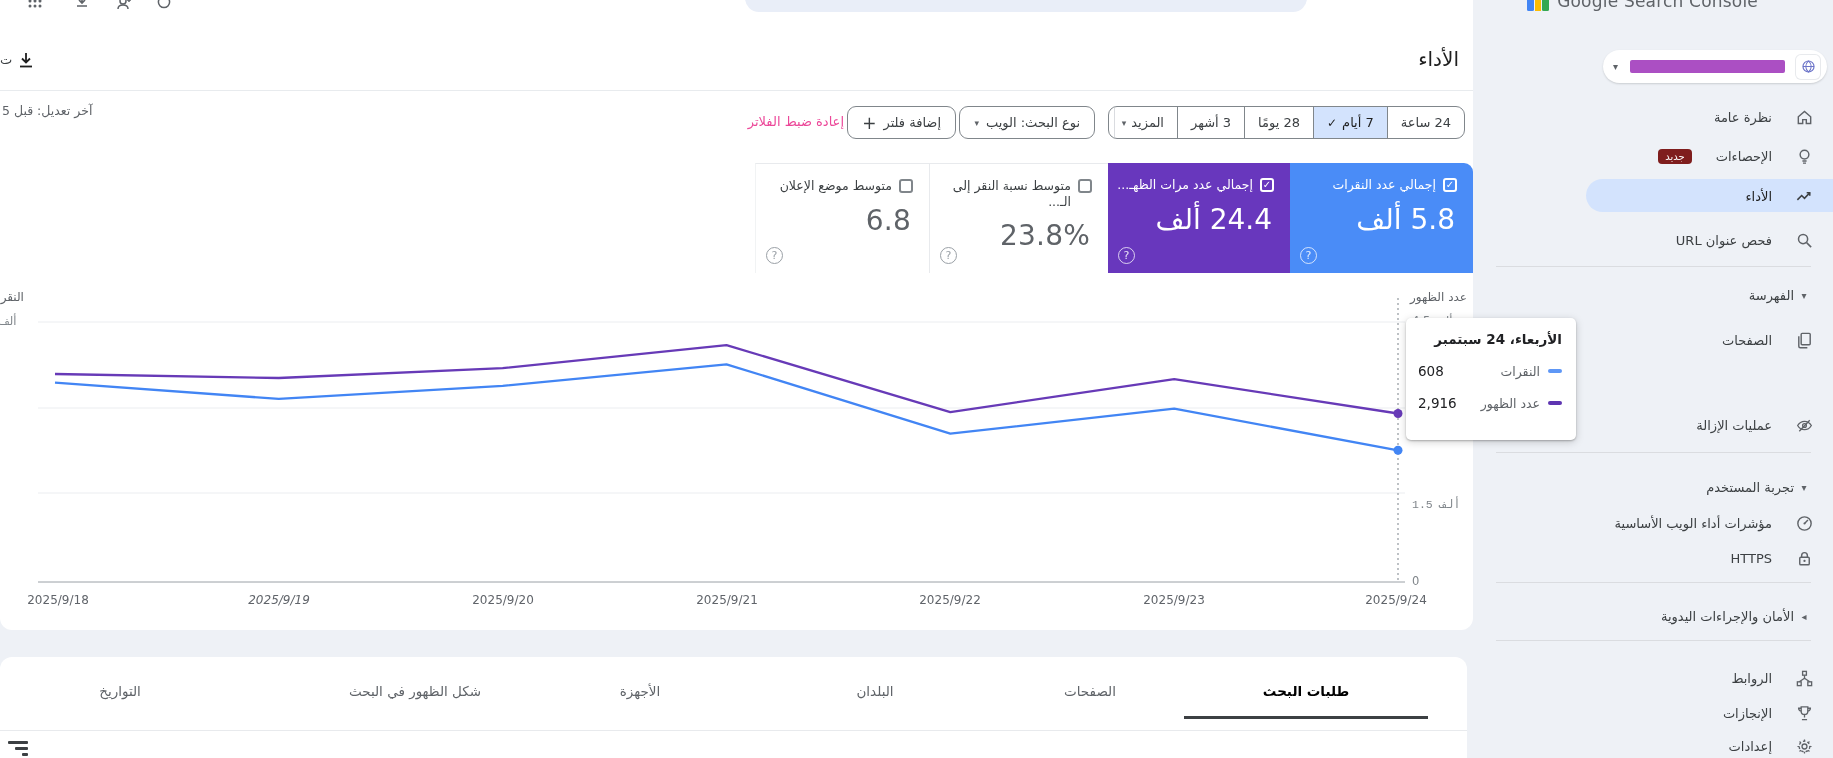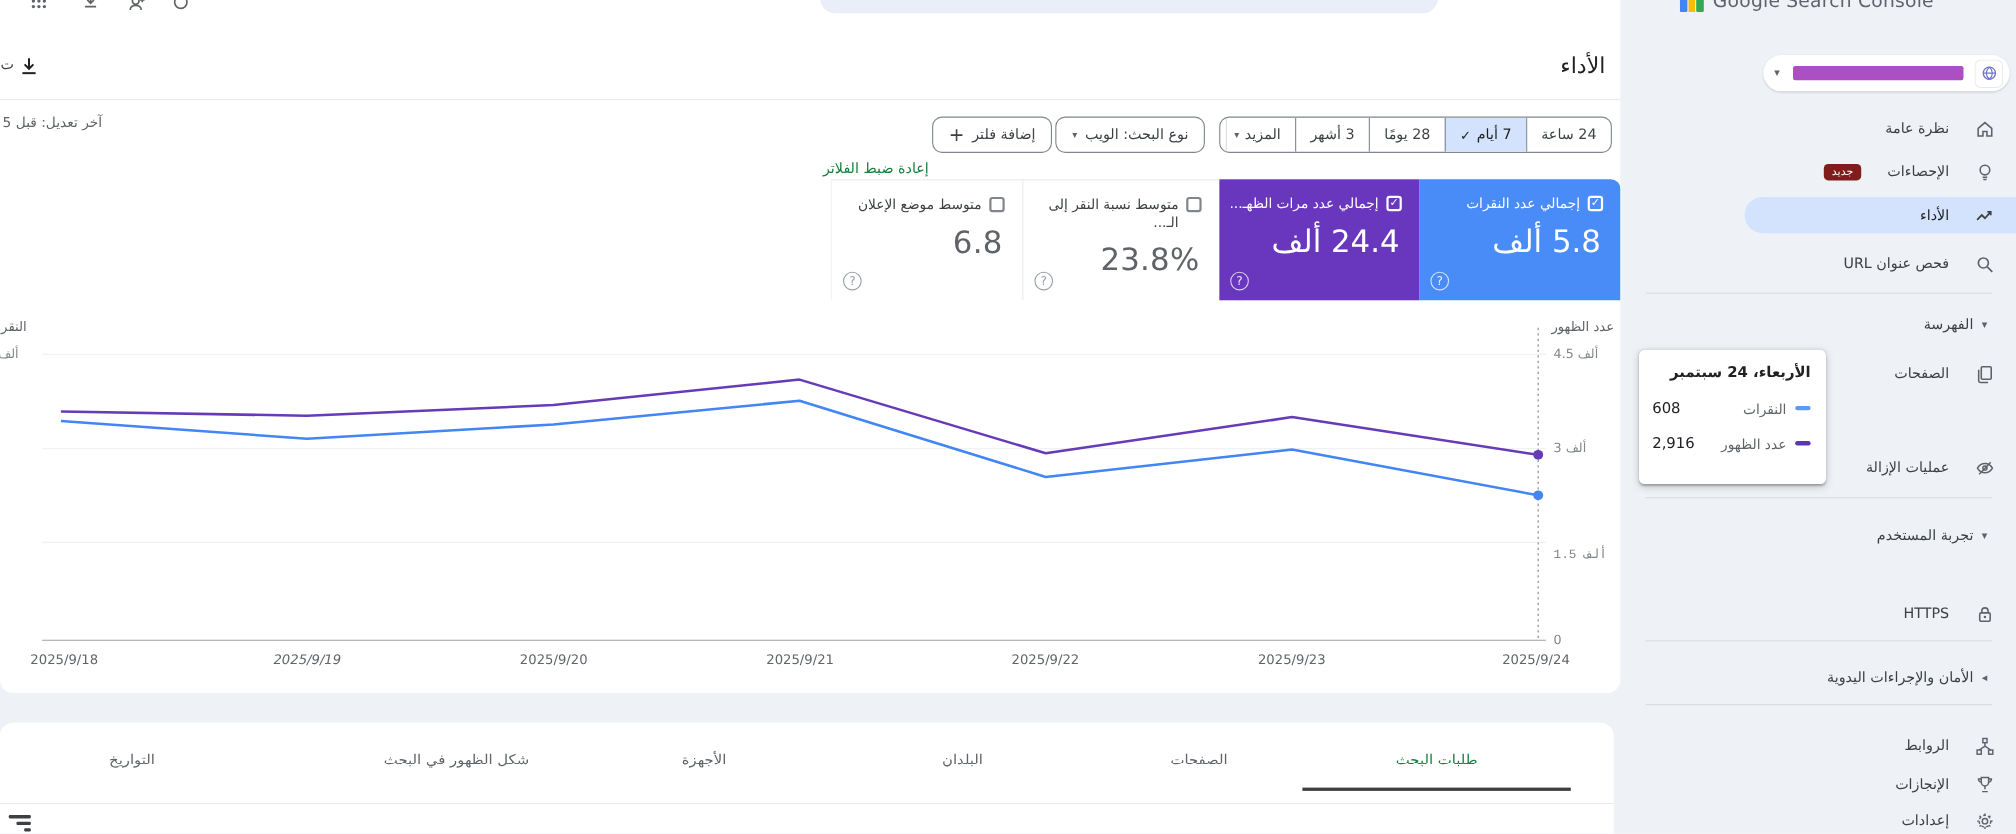--- a/index.html
+++ b/index.html
@@ -31,21 +31,21 @@
   .seg.selected { background:#d3e3fd; color:#1f1f1f; }
   .seg .chk { font-size:12px; color:#1f1f1f; }
   .seg .caret { font-size:9px; color:#5f6368; }
   .vdiv { position:absolute; top:108px; right:358px; width:1px; height:29px; background:#dadce0; }
   .pill-btn { position:absolute; top:106px; height:33px; display:flex; align-items:center; gap:7px;
               border:1px solid #80868b; border-radius:9px; background:#fff; padding:0 14px;
               font-size:13px; color:#3c4043; white-space:nowrap; cursor:pointer; }
   .btn-searchtype { right:378px; }
   .btn-addfilter { right:517px; }
   .plus-g { font-size:17px; color:#3c4043; }
-  .reset-link { position:absolute; top:114px; right:629px; font-size:13px; color:#15803d; cursor:pointer; white-space:nowrap;margin-top:32px; }
+  .reset-link { position:absolute; top:114px; right:629px; font-size:13px; color:#ec4899; cursor:pointer; white-space:nowrap; }
 
   
   .metrics { position:absolute; top:163px; right:0; width:718px; height:110px; display:flex; flex-direction:row; }
   .mcard { position:relative; height:110px; padding:14px 16px 0 0; cursor:pointer; }
   .mcard .mlabel { display:flex; align-items:flex-start; gap:7px; font-size:12.5px; line-height:1.25; }
   .mcard .mvalue { margin-top:10px; font-size:28px; letter-spacing:.2px; text-align:right; padding-right:2px; }
   .mcard .qmark { position:absolute; left:10px; bottom:9px; width:17px; height:17px; border-radius:50%;
                   font-size:11px; display:flex; align-items:center; justify-content:center; }
   .m-blue  { width:183px; background:#4a8cf7; color:#fff; border-radius:0 9px 0 0; }
   .m-purple{ width:182px; background:#6837bd; color:#fff; }
@@ -62,35 +62,35 @@
 
   
   .chart-svg { position:absolute; left:0; top:280px; }
   .tick { position:absolute; font-size:11.5px; color:#80868b; height:15px; line-height:15px; white-space:nowrap; }
   .tickL { left:-24px; width:58px; text-align:left; direction:ltr; }
   .tickR { left:1412px; text-align:left; direction:ltr; }
   .axis-title { position:absolute; font-size:12px; color:#5f6368; white-space:nowrap; }
   .xdate { position:absolute; top:593px; transform:translateX(-50%); font-size:12px; color:#60646a; direction:ltr; white-space:nowrap; }
 
   
-  .tooltip { position:absolute; left:1490px; top:318px; width:170px; height:122px; background:#fff;
+  .tooltip { position:absolute; left:1406px; top:318px; width:170px; height:122px; background:#fff;
              border-radius:5px; box-shadow:0 1px 2px rgba(0,0,0,.25), 0 2px 8px rgba(0,0,0,.18);
              padding:13px 14px 0 12px; z-index:30; }
   .tt-title { font-size:13.5px; font-weight:bold; color:#202124; text-align:right; }
   .tt-row { display:flex; align-items:center; margin-top:16px; gap:8px; }
   .tt-dash { width:14px; height:4px; border-radius:2px; flex:0 0 auto; }
   .tt-label { font-size:12.5px; color:#5f6368; }
   .tt-val { margin-right:auto; font-size:13.5px; color:#202124; direction:ltr; }
 
   
   .tabs-card { position:absolute; left:0; top:657px; width:1467px; height:101px; background:#fff;
                border-radius:12px 12px 0 0; }
   .tab { position:absolute; top:26px; transform:translateX(-50%); font-size:13.5px; color:#5f6368;
          white-space:nowrap; cursor:pointer; }
-  .tab.active { color:#15803d; }
+  .tab.active { color:#000000;font-weight:bold; }
   .tab-underline { position:absolute; top:59px; left:1184px; width:244px; height:3px; background:#3c4043; }
   .tabs-divider { position:absolute; top:73px; left:0; width:1467px; height:1px; background:#e8eaed; }
   .filterlist-ic { position:absolute; left:8px; top:84px; }
   .filterlist-ic div { background:#3c4043; height:2.5px; border-radius:1px; margin-bottom:3.5px; }
 
   
   .sidebar { position:absolute; right:0; top:0; width:337px; height:758px; }
   .gsc-logo { position:absolute; top:0; right:75px; height:13px; overflow:hidden; }
   .gsc-logo-inner { display:flex; align-items:center; gap:8px; margin-top:-9px; direction:ltr; }
   .gsc-logo-text { font-size:17px; color:#5f6368; letter-spacing:.2px; white-space:nowrap; }
@@ -384,20 +384,30 @@
         </span>
       <span>عمليات الإزالة</span>
     </div>
 
     <div class="side-divider" style="top:452px"></div>
 
     <div class="nav-item" style="top:470px">
       <span class="sec-caret">▾</span>
       <span style="margin-right:-22px">تجربة المستخدم</span>
     </div>
+    <div class="nav-item" style="top:506px">
+      <span class="nicon">
+          <svg class="ic" width="19" height="19" viewBox="0 0 20 20">
+            <circle cx="10" cy="10" r="7" fill="none" stroke="#5f6368" stroke-width="1.5"></circle>
+            <path d="M10 10l3.6-3.6" stroke="#5f6368" stroke-width="1.5"></path>
+            <circle cx="10" cy="10" r="1.1" fill="#5f6368"></circle>
+          </svg>
+        </span>
+      <span>مؤشرات أداء الويب الأساسية</span>
+    </div>
     <div class="nav-item" style="top:541px">
       <span class="nicon">
           <svg class="ic" width="19" height="19" viewBox="0 0 20 20">
             <rect x="5" y="8.6" width="10" height="8" rx="1.2" fill="none" stroke="#5f6368" stroke-width="1.5"></rect>
             <path d="M7 8.6V6.8a3 3 0 0 1 6 0v1.8" fill="none" stroke="#5f6368" stroke-width="1.5"></path>
             <circle cx="10" cy="12.6" r="1.2" fill="#5f6368"></circle>
           </svg>
         </span>
       <span>HTTPS</span>
     </div>

